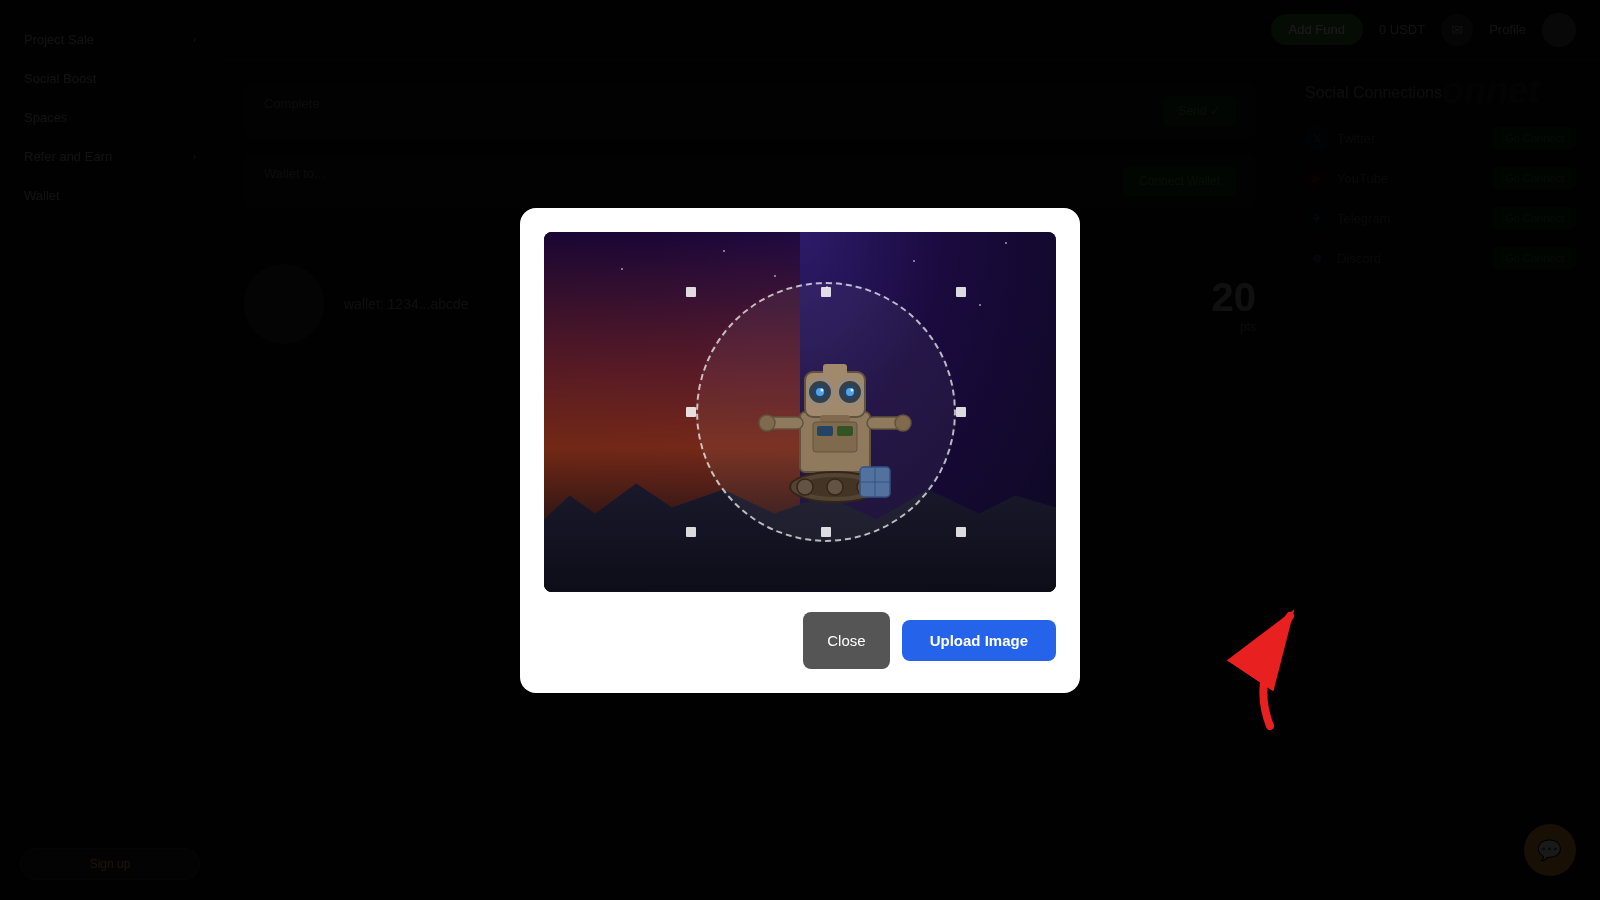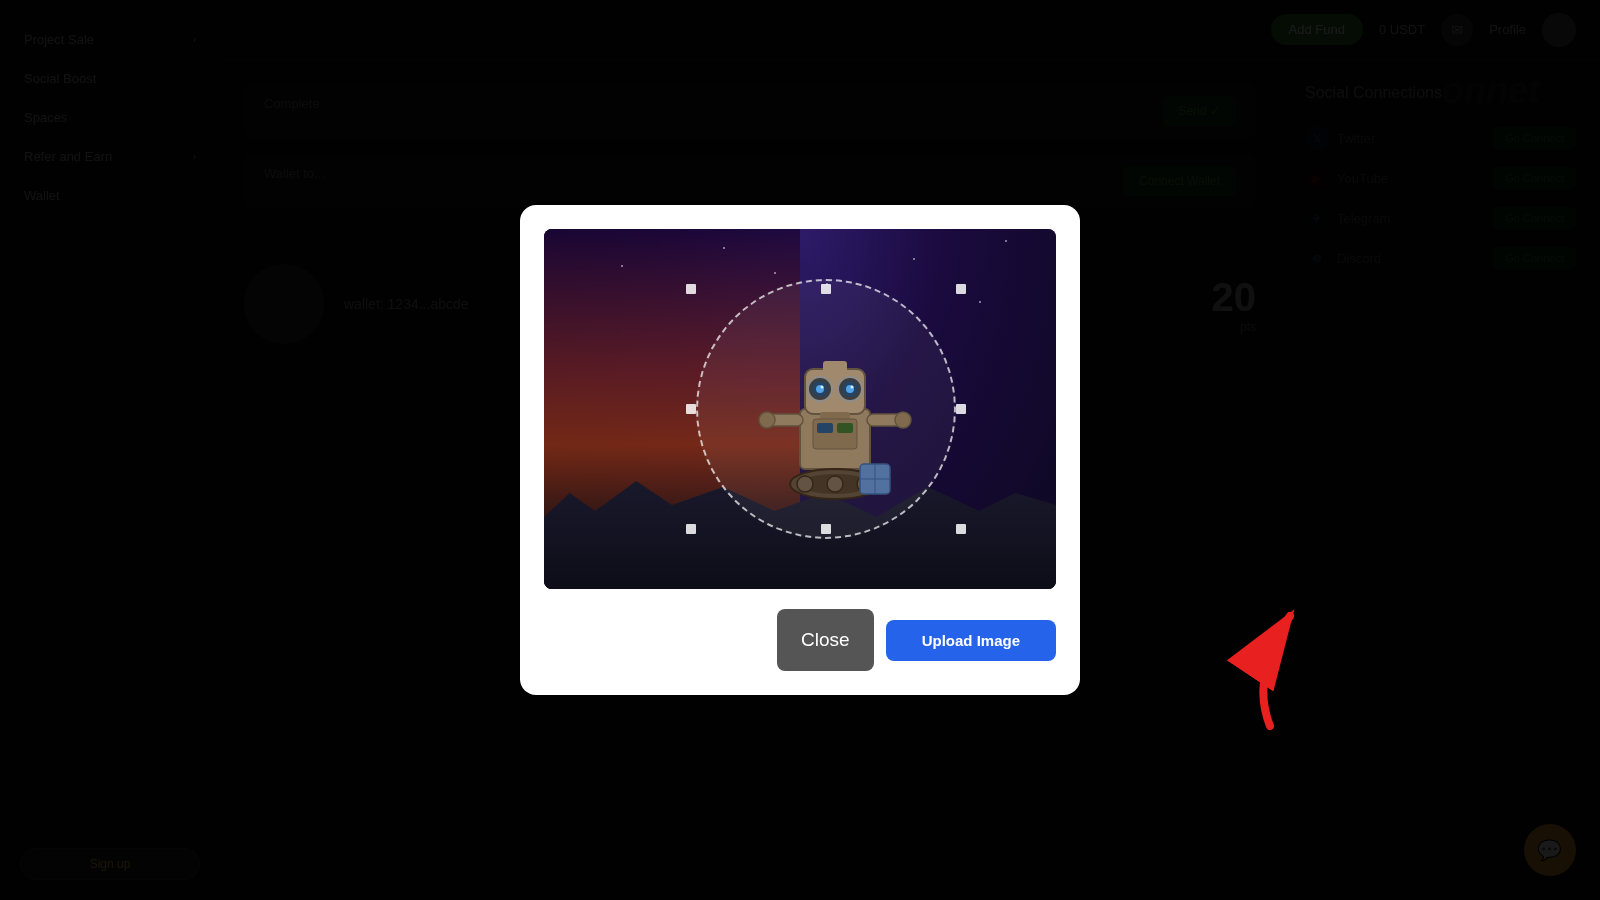--- a/index.html
+++ b/index.html
@@ -324,31 +324,31 @@
       gap: 12px;
       align-items: center;
     }
 
     .btn-close {
       background: #555;
       color: #fff;
       border: none;
       border-radius: 8px;
       padding: 20px 24px;
-      font-size: 19px;
+      font-size: 15px;
       cursor: pointer;
       font-weight: 500;
     }
 
     .btn-upload {
       background: #2563eb;
       color: #fff;
       border: none;
       border-radius: 8px;
-      padding: 12px 36px;
+      padding: 12px 28px;
       font-size: 15px;
       cursor: pointer;
       font-weight: 600;
     }
 
     
     .arrow-annotation {
       position: absolute;
       bottom: 160px;
       right: 270px;

